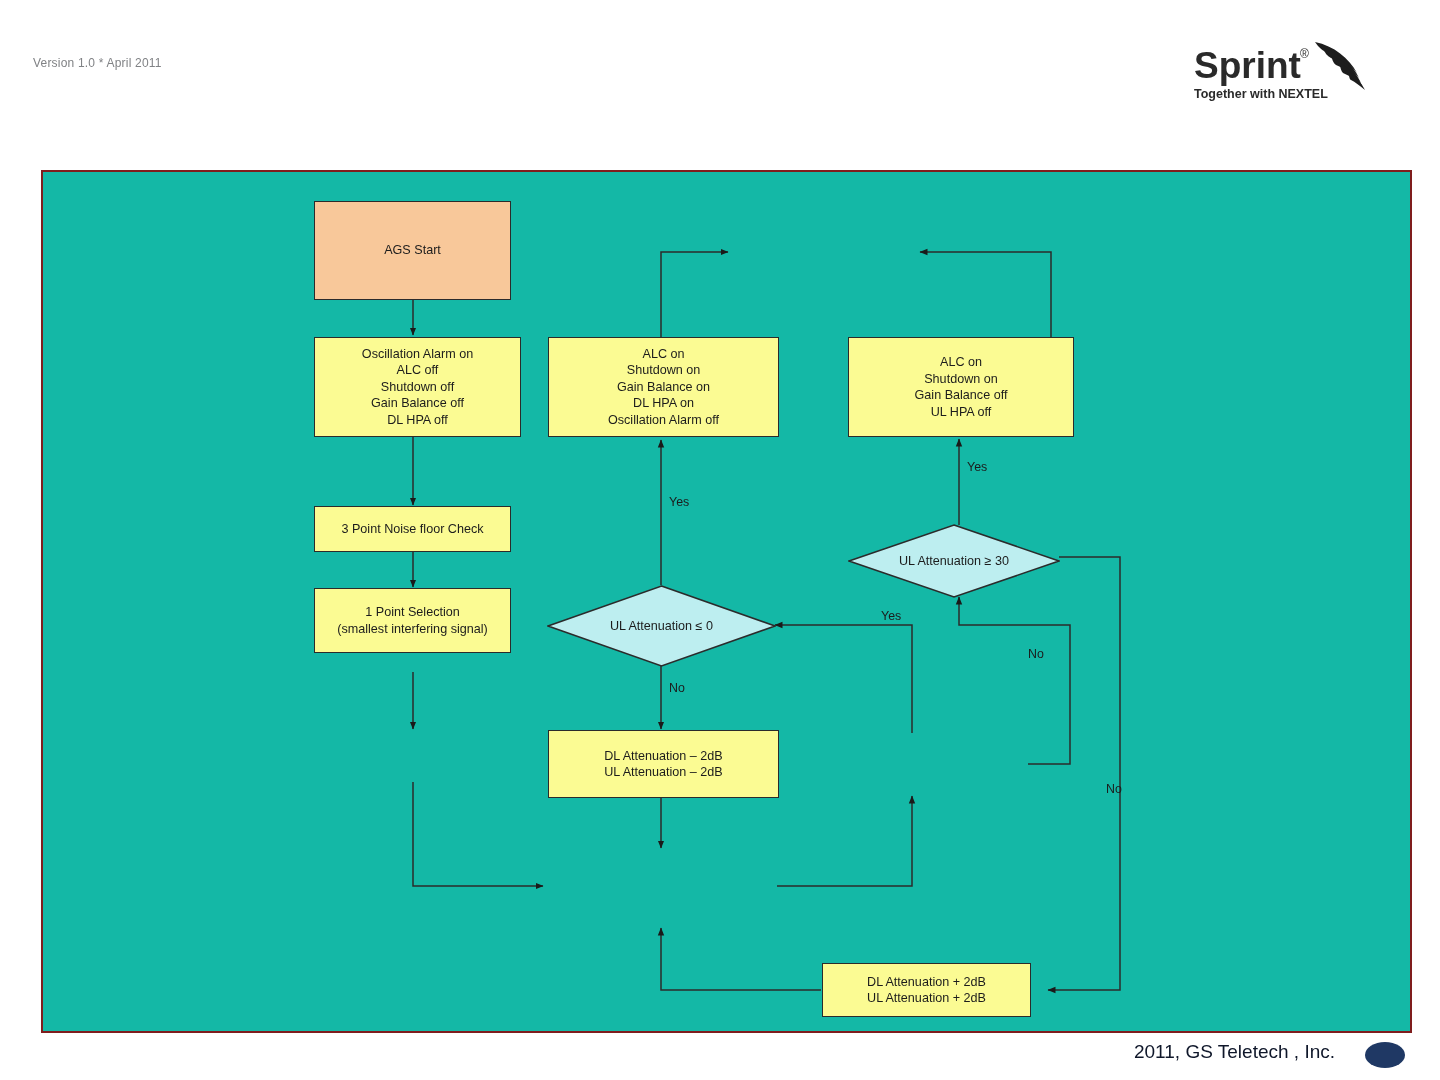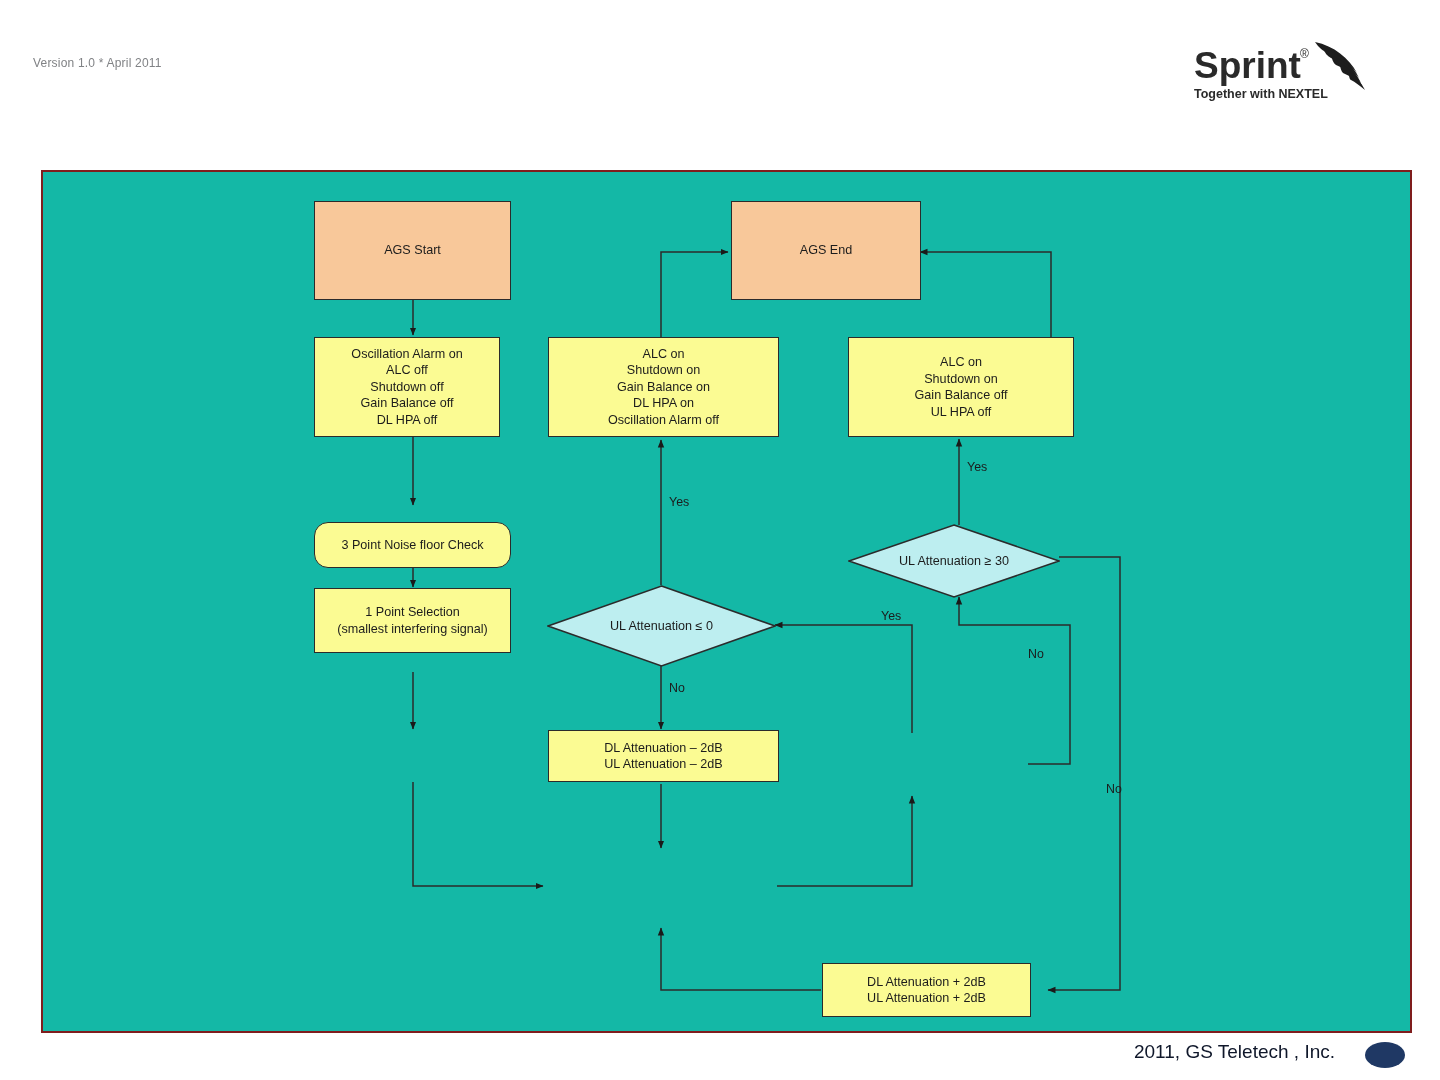--- a/index.html
+++ b/index.html
@@ -189,41 +189,38 @@
           <path d="M618,198 L618,80 L685,80" marker-end="url(#arrow)"></path>
 
           <path d="M916,177 L1008,177 L1008,80 L877,80" marker-end="url(#arrow)"></path>
         </g>
       </svg>
 
       <div class="node process orange" style="left:271px; top:29px; width:197px; height:99px;">
         <span>AGS Start</span>
       </div>
 
-      <div class="node process yellow" style="left:271px; top:165px; width:186px; height:100px;">
+      <div class="node process yellow" style="left:271px; top:165px; width:207px; height:100px;">
         <span>Oscillation Alarm on
 ALC off
 Shutdown off
 Gain Balance off
 DL HPA off</span>
       </div>
 
-      <div class="node process yellow overflow" style="left:271px; top:350px; width:197px; height:46px;border-radius:14px;">
+      <div class="node process yellow overflow" style="left:271px; top:334px; width:197px; height:46px;">
         <span>3 Point Noise floor Check</span>
       </div>
 
       <div class="node process yellow" style="left:271px; top:416px; width:197px; height:65px;">
         <span>1 Point Selection
 (smallest interfering signal)</span>
       </div>
 
 
-      <div class="node process orange" style="left:688px; top:29px; width:190px; height:99px;">
-        <span>AGS End</span>
-      </div>
 
       <div class="node process yellow" style="left:505px; top:165px; width:231px; height:100px;">
         <span>ALC on
 Shutdown on
 Gain Balance on
 DL HPA on
 Oscillation Alarm off</span>
       </div>
 
       <div class="node process yellow" style="left:805px; top:165px; width:226px; height:100px;">
@@ -241,21 +238,21 @@
       </div>
 
       <div class="diamond" style="left:805px; top:352px; width:212px; height:74px;">
         <svg class="dshape" viewBox="0 0 212 74" preserveAspectRatio="none">
           <polygon points="106,1 211,37 106,73 1,37" fill="#bdeef0" stroke="#2b2b2b" stroke-width="1.6"></polygon>
         </svg>
         <span class="dlabel">UL Attenuation ≥ 30</span>
       </div>
 
 
-      <div class="node process yellow" style="left:505px; top:558px; width:231px; height:52px;">
+      <div class="node process yellow" style="left:505px; top:558px; width:231px; height:68px;">
         <span>DL Attenuation – 2dB
 UL Attenuation – 2dB</span>
       </div>
 
 
       <div class="node process yellow" style="left:779px; top:791px; width:209px; height:54px;">
         <span>DL Attenuation + 2dB
 UL Attenuation + 2dB</span>
       </div>
 

